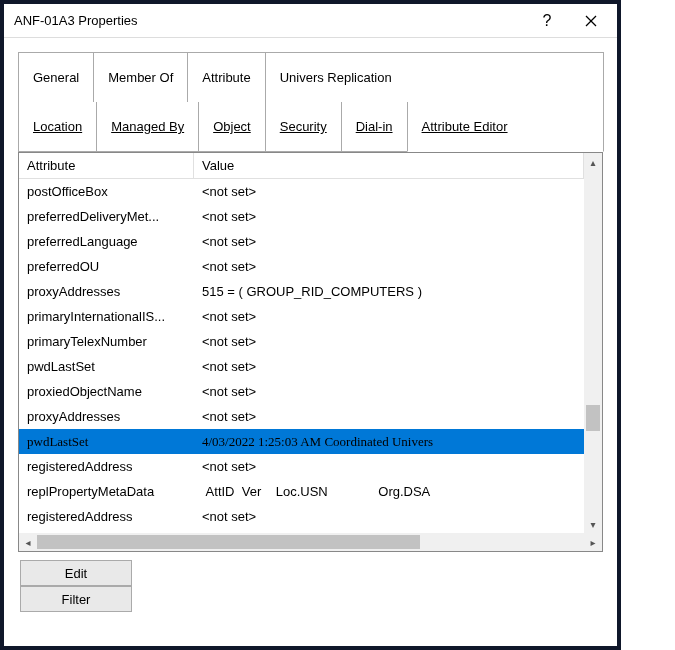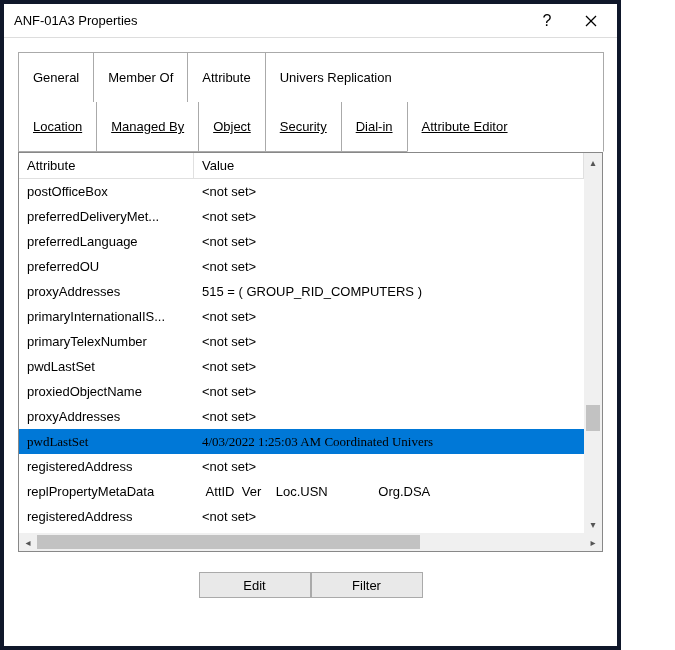--- a/index.html
+++ b/index.html
@@ -188,23 +188,24 @@
   }
   .hscroll .hthumb {
     position: absolute;
     top: 2px; bottom: 2px;
     left: 0;
     width: 70%;
     background: #c2c2c2;
   }
   .buttons {
     display: flex;
-    justify-content: center;
-    margin-top: 20px;
+    justify-content: space-between;
+    margin-top: 8px;
     padding: 0 2px;
+    flex-direction: column;
   }
   .btn {
     width: 112px;
     height: 26px;
     border: 1px solid #aaa;
     background: #e9e9e9;
     font-size: 13px;
     display: flex;
     align-items: center;
     justify-content: center;

